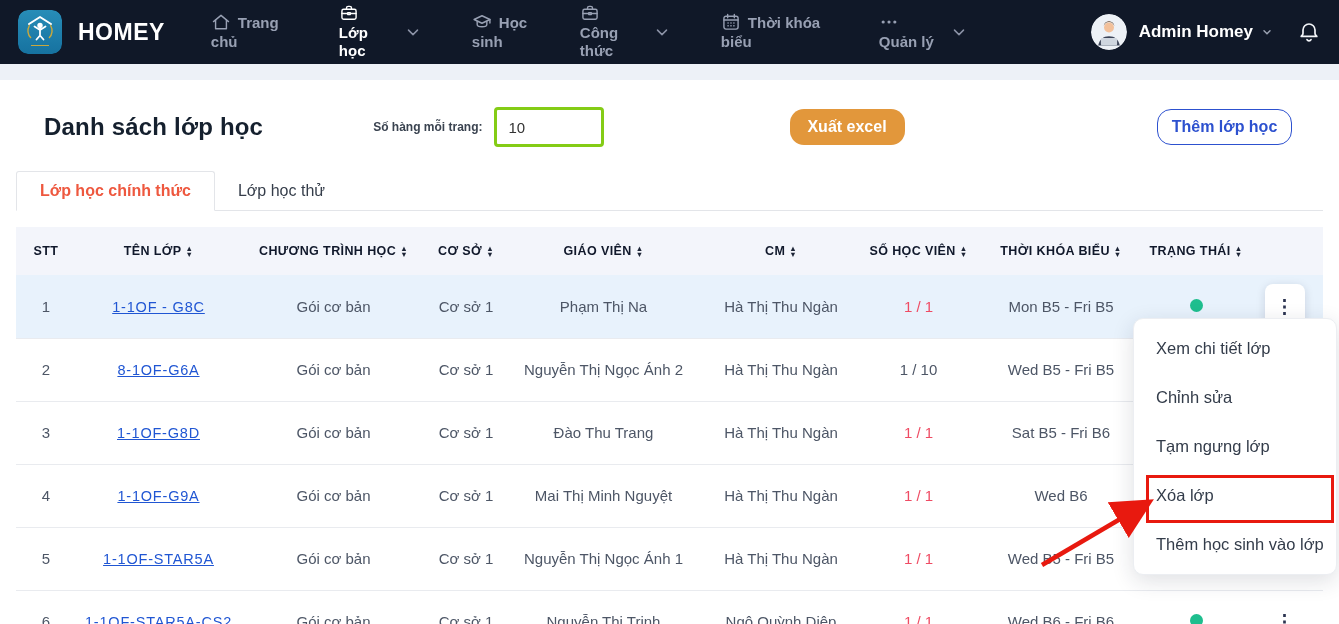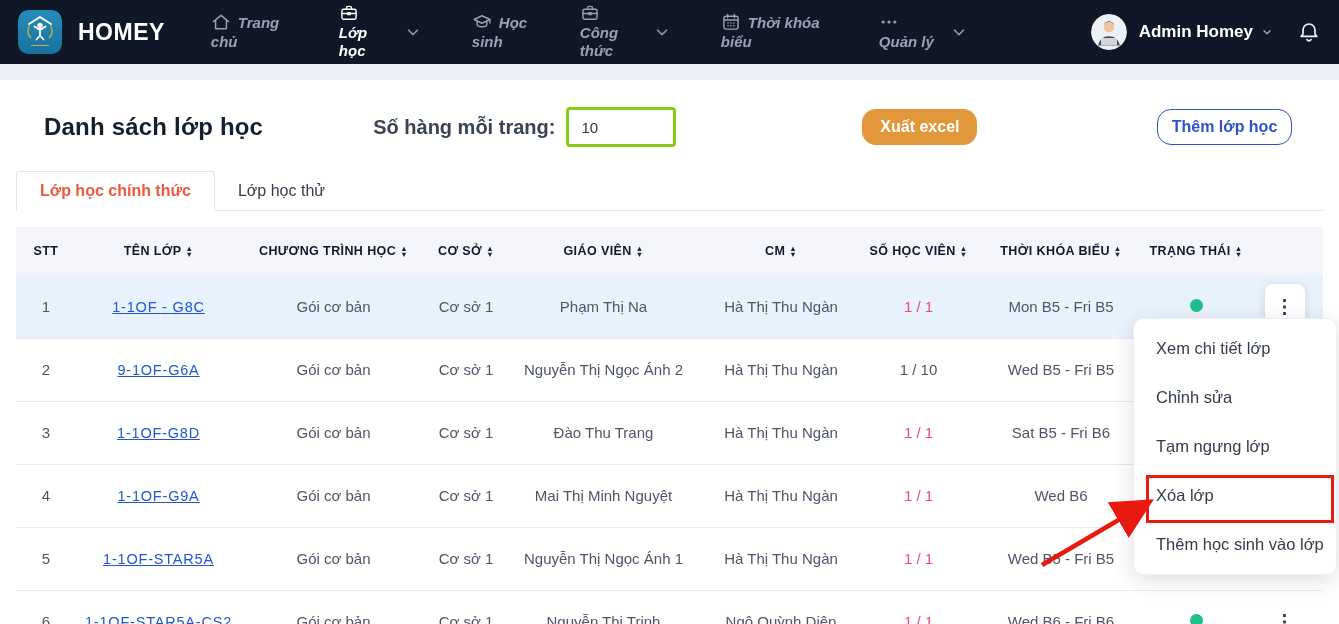--- a/index.html
+++ b/index.html
@@ -8,21 +8,21 @@
     background:#fff;font-family:"Liberation Sans", sans-serif;
     -webkit-font-smoothing:antialiased;
   }
   
   .navbar{
     height:64px;background:#101828;display:flex;align-items:center;
     padding:0 18px;box-sizing:border-box;color:#98a0b3;
   }
   .brand-logo{width:44px;height:44px;border-radius:10px;flex:0 0 auto;overflow:hidden;}
   .brand-name{color:#fff;font-size:23px;font-weight:800;letter-spacing:.5px;margin-left:16px;}
-  .nav-list{display:flex;align-items:center;margin-left:46px;gap:50px;font-style:italic;}
+  .nav-list{display:flex;align-items:center;margin-left:46px;gap:50px;}
   .nav-entry{display:flex;align-items:center;gap:13px;cursor:pointer;}
   .nav-item{font-size:15px;font-weight:600;line-height:1.25;color:#98a0b3;}
   .nav-item.active{color:#fff;}
   .nav-ic svg{width:20px;height:20px;vertical-align:-4px;margin-right:7px;}
   .ni-trang-chu{width:78px;}
   .ni-lop-hoc{width:52px;}
   .ni-hoc-sinh{width:58px;}
   .ni-cong-viec{width:60px;}
   .ni-thoi-khoa-bieu{width:108px;}
   .ni-quan-ly{width:58px;}
@@ -32,21 +32,21 @@
   .avatar svg{display:block;}
   .user-name{color:#fff;font-size:17px;font-weight:700;margin-left:12px;}
   .user-chev svg{width:12px;height:12px;color:#9aa1b1;margin-left:8px;display:block;}
   .bell{margin-left:24px;cursor:pointer;color:#f2f4f8;}
   .bell svg{width:24px;height:24px;display:block;}
   .sub-strip{height:16px;background:#edf1f7;}
   
   .page-head{display:flex;align-items:center;padding:27px 47px 0 44px;}
   .page-title{font-size:24px;font-weight:700;color:#15202e;letter-spacing:.2px;text-align:right;}
   .rpp{display:flex;align-items:center;gap:11px;margin-left:110px;}
-  .rpp-label{font-size:20px;color:#3a4350;font-weight:600;}
+  .rpp-label{font-size:12px;color:#3a4350;font-weight:600;}
   .rpp-input{width:80px;height:34px;border:3px solid #84cc16;border-radius:4px;
     padding:0 12px;font-size:15px;color:#333;font-family:"Liberation Sans",sans-serif;box-sizing:content-box;}
   .btn{height:36px;border-radius:14px;font-size:16px;font-weight:600;cursor:pointer;
     font-family:"Liberation Sans",sans-serif;}
   .btn-export{margin-left:186px;width:115px;background:#e2973b;border:none;color:#fff;}
   .btn-add{margin-left:auto;width:135px;background:#fff;border:1px solid #2d51cf;color:#2d51cf;font-weight:600;}
   
   .tabs{display:flex;margin:23px 16px 0 16px;border-bottom:1px solid #e3e5e9;}
   .tab{height:40px;display:flex;align-items:center;padding:0 23px;font-size:16px;
     color:#353d4a;cursor:pointer;box-sizing:border-box;position:relative;top:1px;}
@@ -298,21 +298,21 @@
     <td><span class="students full">1 / 1</span></td>
     <td class="cell-schedule">Mon B5 - Fri B5</td>
     <td><span class="dot"></span></td>
     <td><span class="kebab-wrap open">
               <span class="kebab">⋮</span>
             </span></td>
   </tr>
 
   <tr>
     <td class="cell-stt">2</td>
-    <td><a class="class-link">9-1OF-G6A</a></td>
+    <td><a class="class-link">8-1OF-G6A</a></td>
     <td class="cell-program">Gói cơ bản</td>
     <td class="cell-campus">Cơ sở 1</td>
     <td class="cell-teacher">Nguyễn Thị Ngọc Ánh 2</td>
     <td class="cell-cm">Hà Thị Thu Ngàn</td>
     <td><span class="students">1 / 10</span></td>
     <td class="cell-schedule">Wed B5 - Fri B5</td>
     <td><span class="dot"></span></td>
     <td><span class="kebab-wrap">
               <span class="kebab">⋮</span>
             </span></td>

